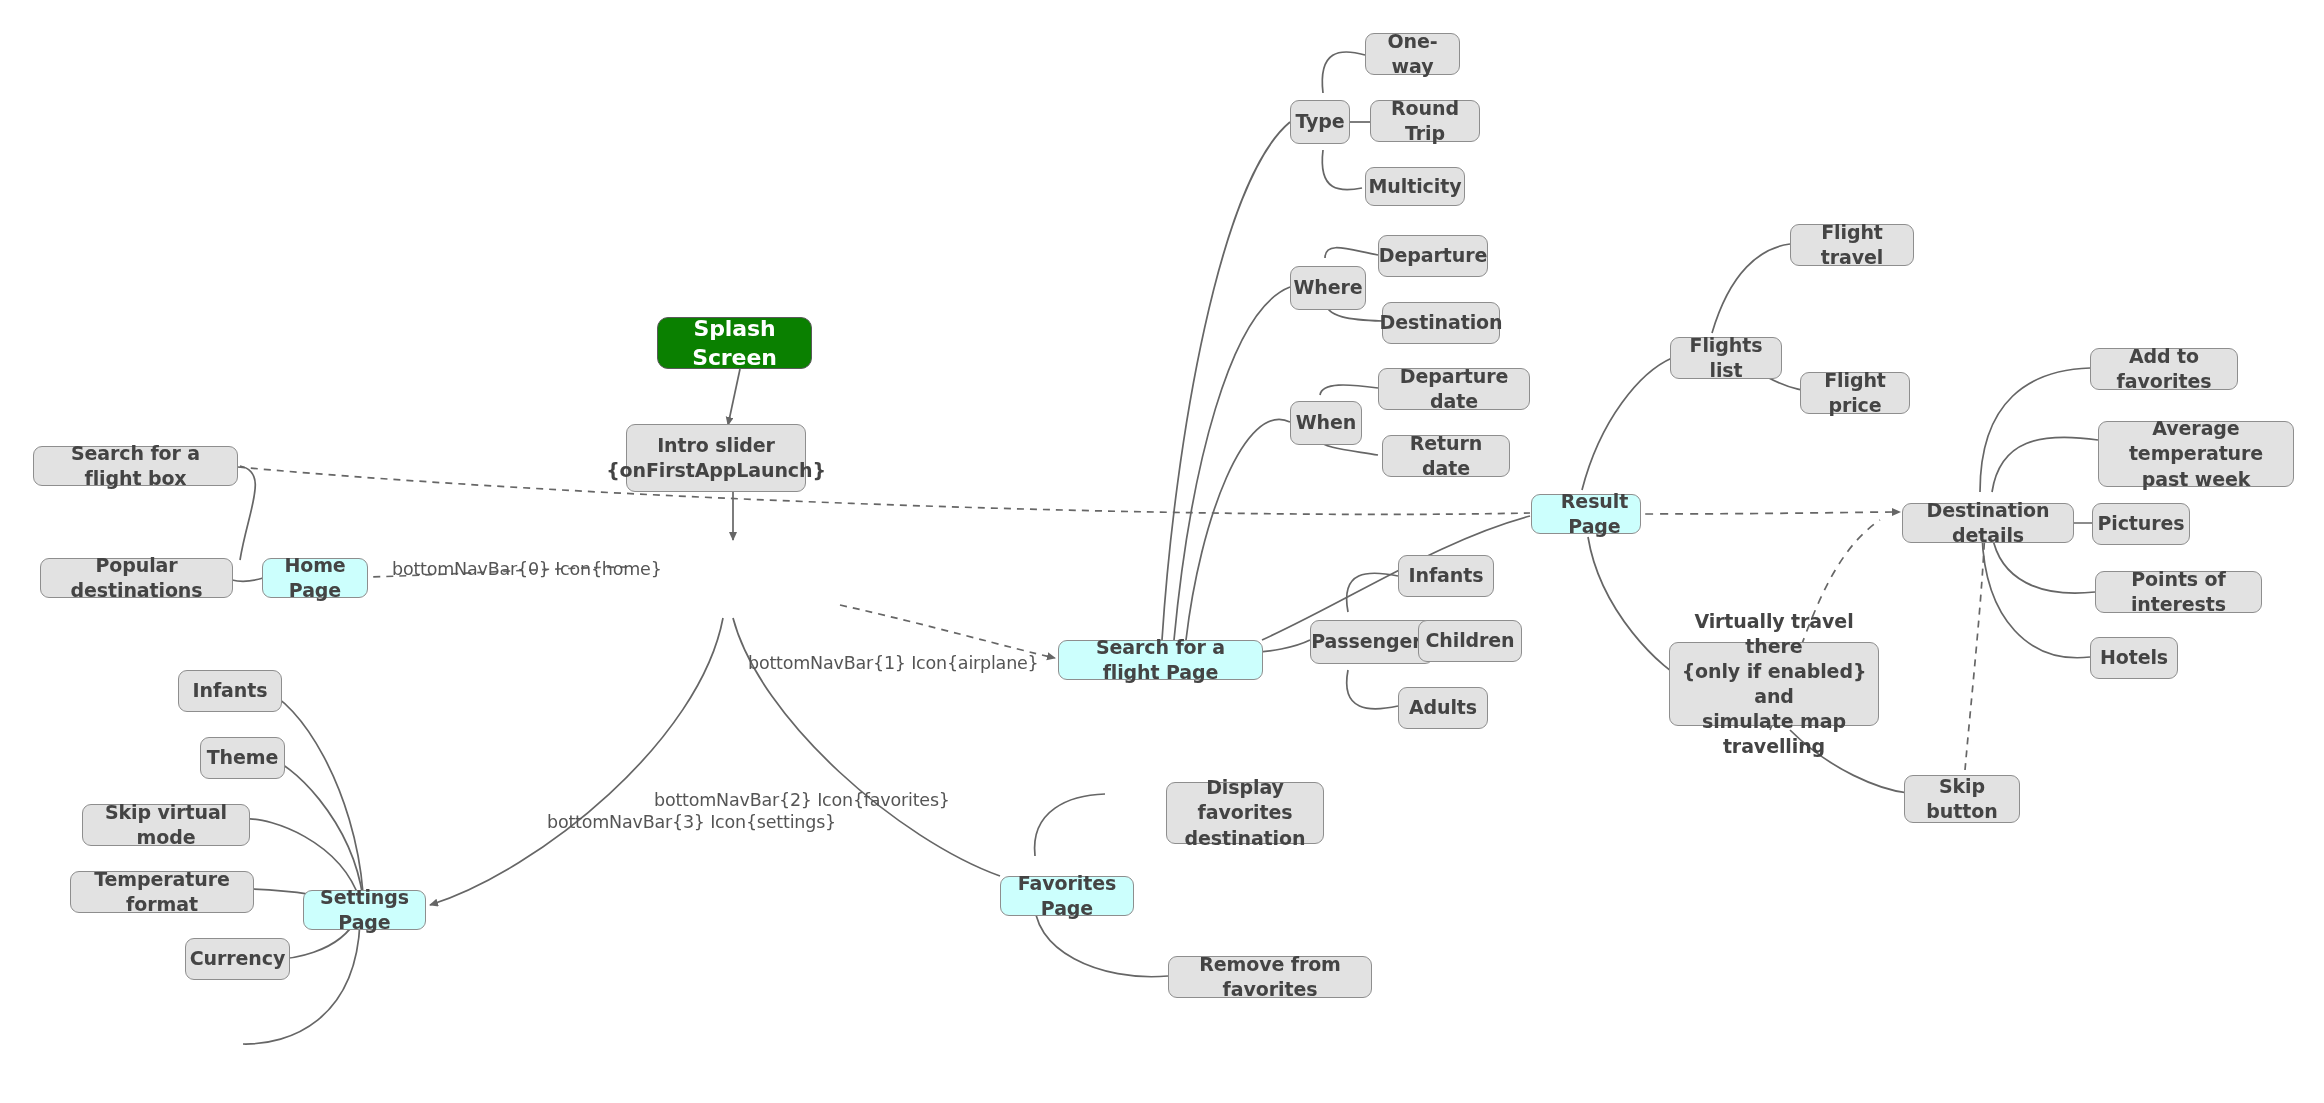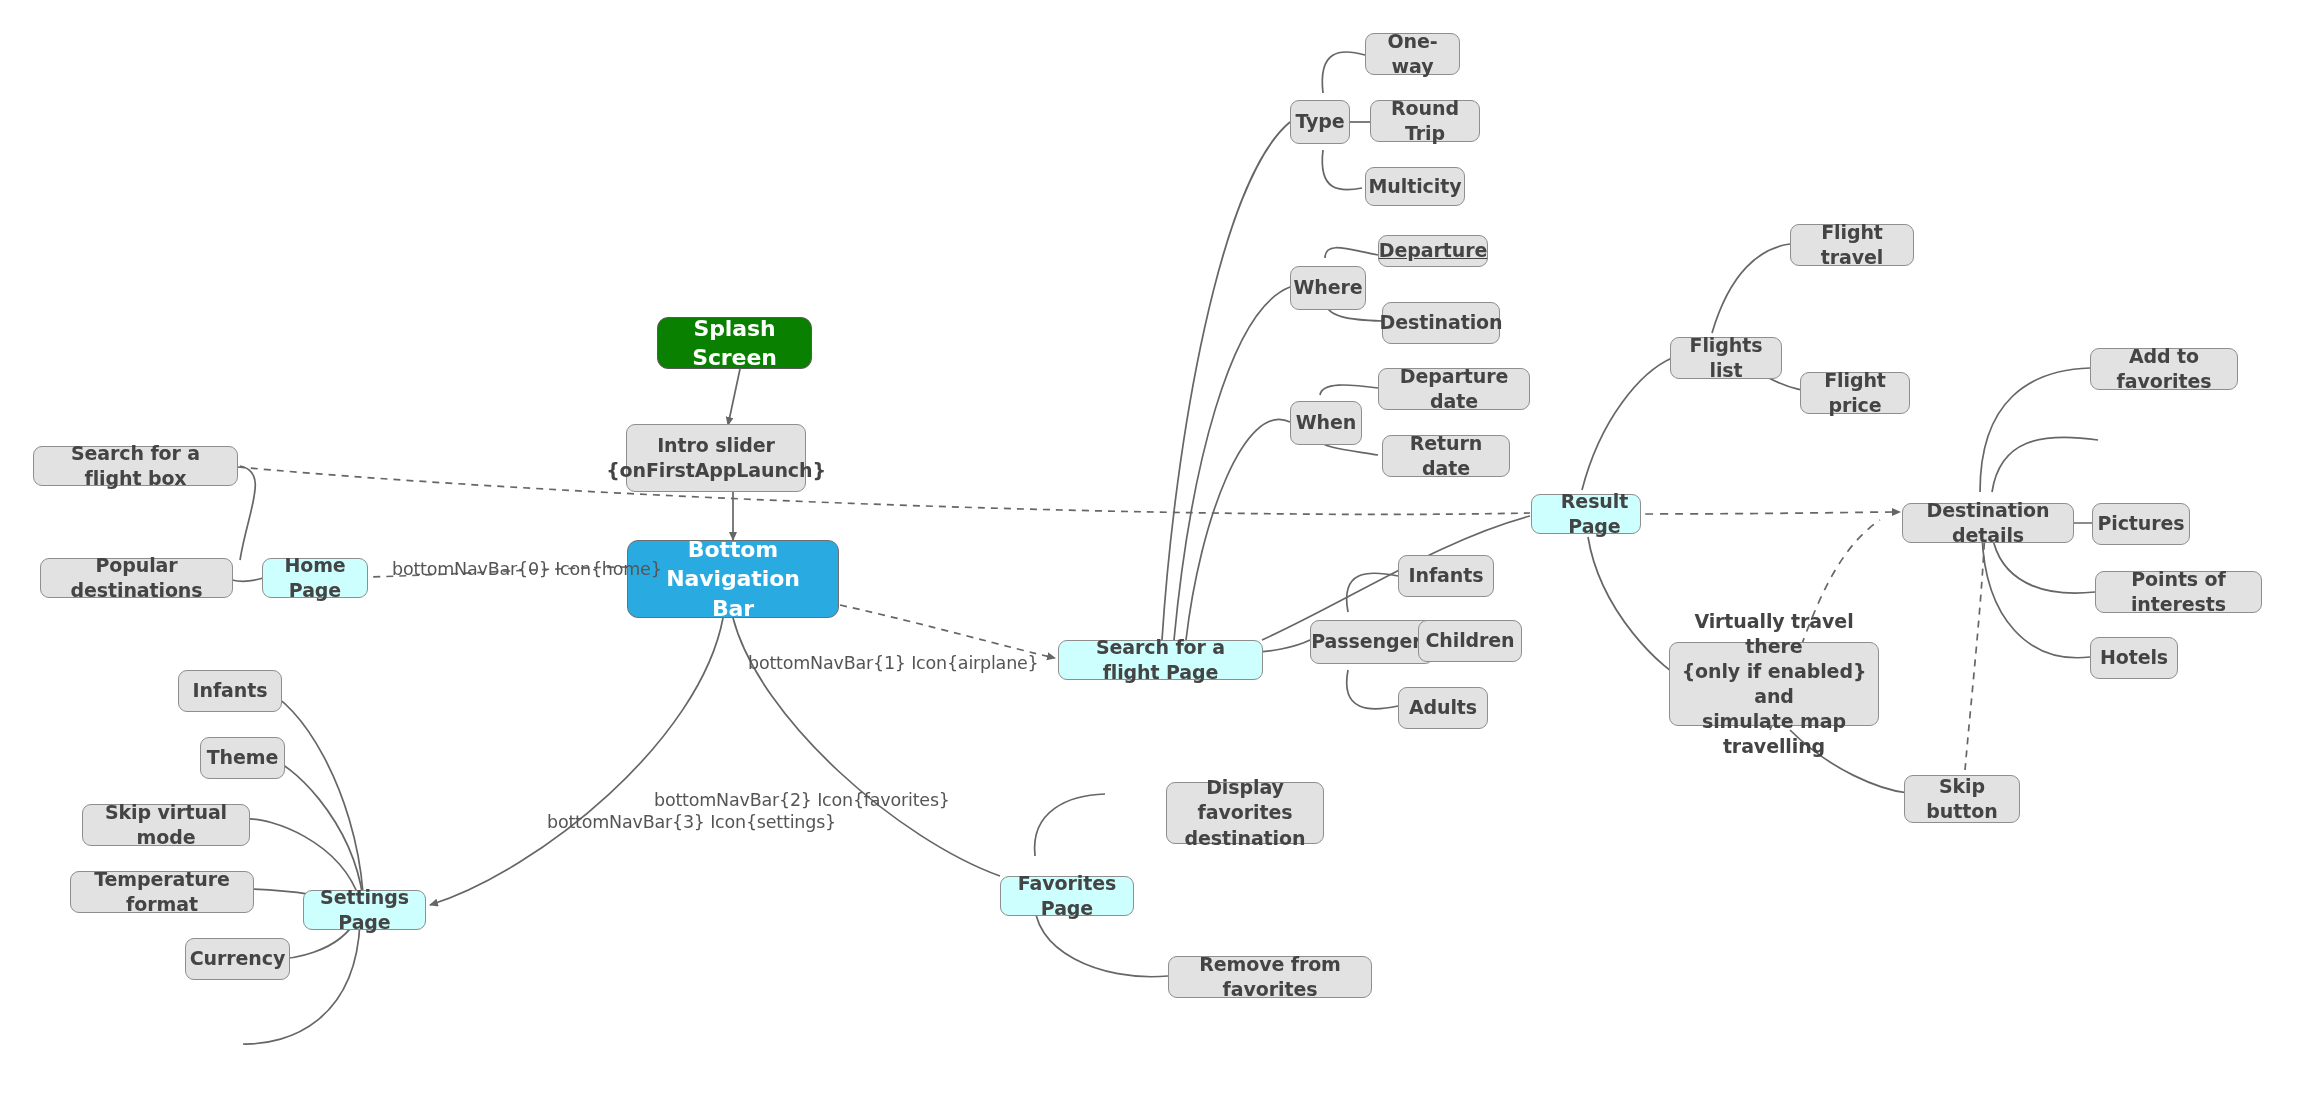--- a/index.html
+++ b/index.html
@@ -159,38 +159,36 @@
       <path d="M 357,918 C 340,952 290,962 262,958"></path>
       <path d="M 360,922 C 356,1020 290,1045 243,1044"></path>
     </g>
   </svg>
 
   <div class="node start" style="left:657px; top:317px; width:155px; height:52px;">Splash Screen</div>
 
   <div class="node" style="left:626px; top:424px; width:180px; height:68px;">Intro slider
 {onFirstAppLaunch}</div>
 
-  <div class="node root" style="left:627px; top:540px; width:212px; height:78px;">Bottom Navigation
-Bar</div>
 
   <div class="node page" style="left:262px; top:558px; width:106px; height:40px;">Home Page</div>
 
   <div class="node" style="left:33px; top:446px; width:205px; height:40px;">Search for a flight box</div>
 
   <div class="node" style="left:40px; top:558px; width:193px; height:40px;">Popular destinations</div>
 
   <div class="node page" style="left:1058px; top:640px; width:205px; height:40px;">Search for a flight Page</div>
 
   <div class="node" style="left:1290px; top:100px; width:60px; height:44px;">Type</div>
   <div class="node" style="left:1365px; top:33px; width:95px; height:42px;">One-way</div>
   <div class="node" style="left:1370px; top:100px; width:110px; height:42px;">Round Trip</div>
   <div class="node" style="left:1365px; top:167px; width:100px; height:39px;">Multicity</div>
 
   <div class="node" style="left:1290px; top:266px; width:76px; height:44px;">Where</div>
-  <div class="node" style="left:1378px; top:235px; width:110px; height:32px;text-decoration:underline;">Departure</div>
+  <div class="node" style="left:1378px; top:235px; width:110px; height:42px;">Departure</div>
   <div class="node" style="left:1382px; top:302px; width:118px; height:42px;">Destination</div>
 
   <div class="node" style="left:1290px; top:401px; width:72px; height:44px;">When</div>
   <div class="node" style="left:1378px; top:368px; width:152px; height:42px;">Departure date</div>
   <div class="node" style="left:1382px; top:435px; width:128px; height:42px;">Return date</div>
 
   <div class="node" style="left:1310px; top:620px; width:124px; height:44px;">Passengers</div>
   <div class="node" style="left:1398px; top:555px; width:96px; height:42px;">Infants</div>
   <div class="node" style="left:1418px; top:620px; width:104px; height:42px;">Children</div>
   <div class="node" style="left:1398px; top:687px; width:90px; height:42px;">Adults</div>
@@ -202,20 +200,22 @@
   <div class="node" style="left:1800px; top:372px; width:110px; height:42px;">Flight price</div>
 
   <div class="node" style="left:1669px; top:642px; width:210px; height:84px;">Virtually travel there
 {only if enabled} and
 simulate map travelling</div>
 
   <div class="node" style="left:1904px; top:775px; width:116px; height:48px;">Skip button</div>
 
   <div class="node" style="left:1902px; top:503px; width:172px; height:40px;">Destination details</div>
   <div class="node" style="left:2090px; top:348px; width:148px; height:42px;">Add to favorites</div>
+  <div class="node" style="left:2098px; top:421px; width:196px; height:66px;">Average temperature
+past week</div>
   <div class="node" style="left:2092px; top:503px; width:98px; height:42px;">Pictures</div>
   <div class="node" style="left:2095px; top:571px; width:167px; height:42px;">Points of interests</div>
   <div class="node" style="left:2090px; top:637px; width:88px; height:42px;">Hotels</div>
 
   <div class="node page" style="left:1000px; top:876px; width:134px; height:40px;">Favorites Page</div>
   <div class="node" style="left:1166px; top:782px; width:158px; height:62px;">Display favorites
 destination</div>
   <div class="node" style="left:1168px; top:956px; width:204px; height:42px;">Remove from favorites</div>
 
   <div class="node page" style="left:303px; top:890px; width:123px; height:40px;">Settings Page</div>

